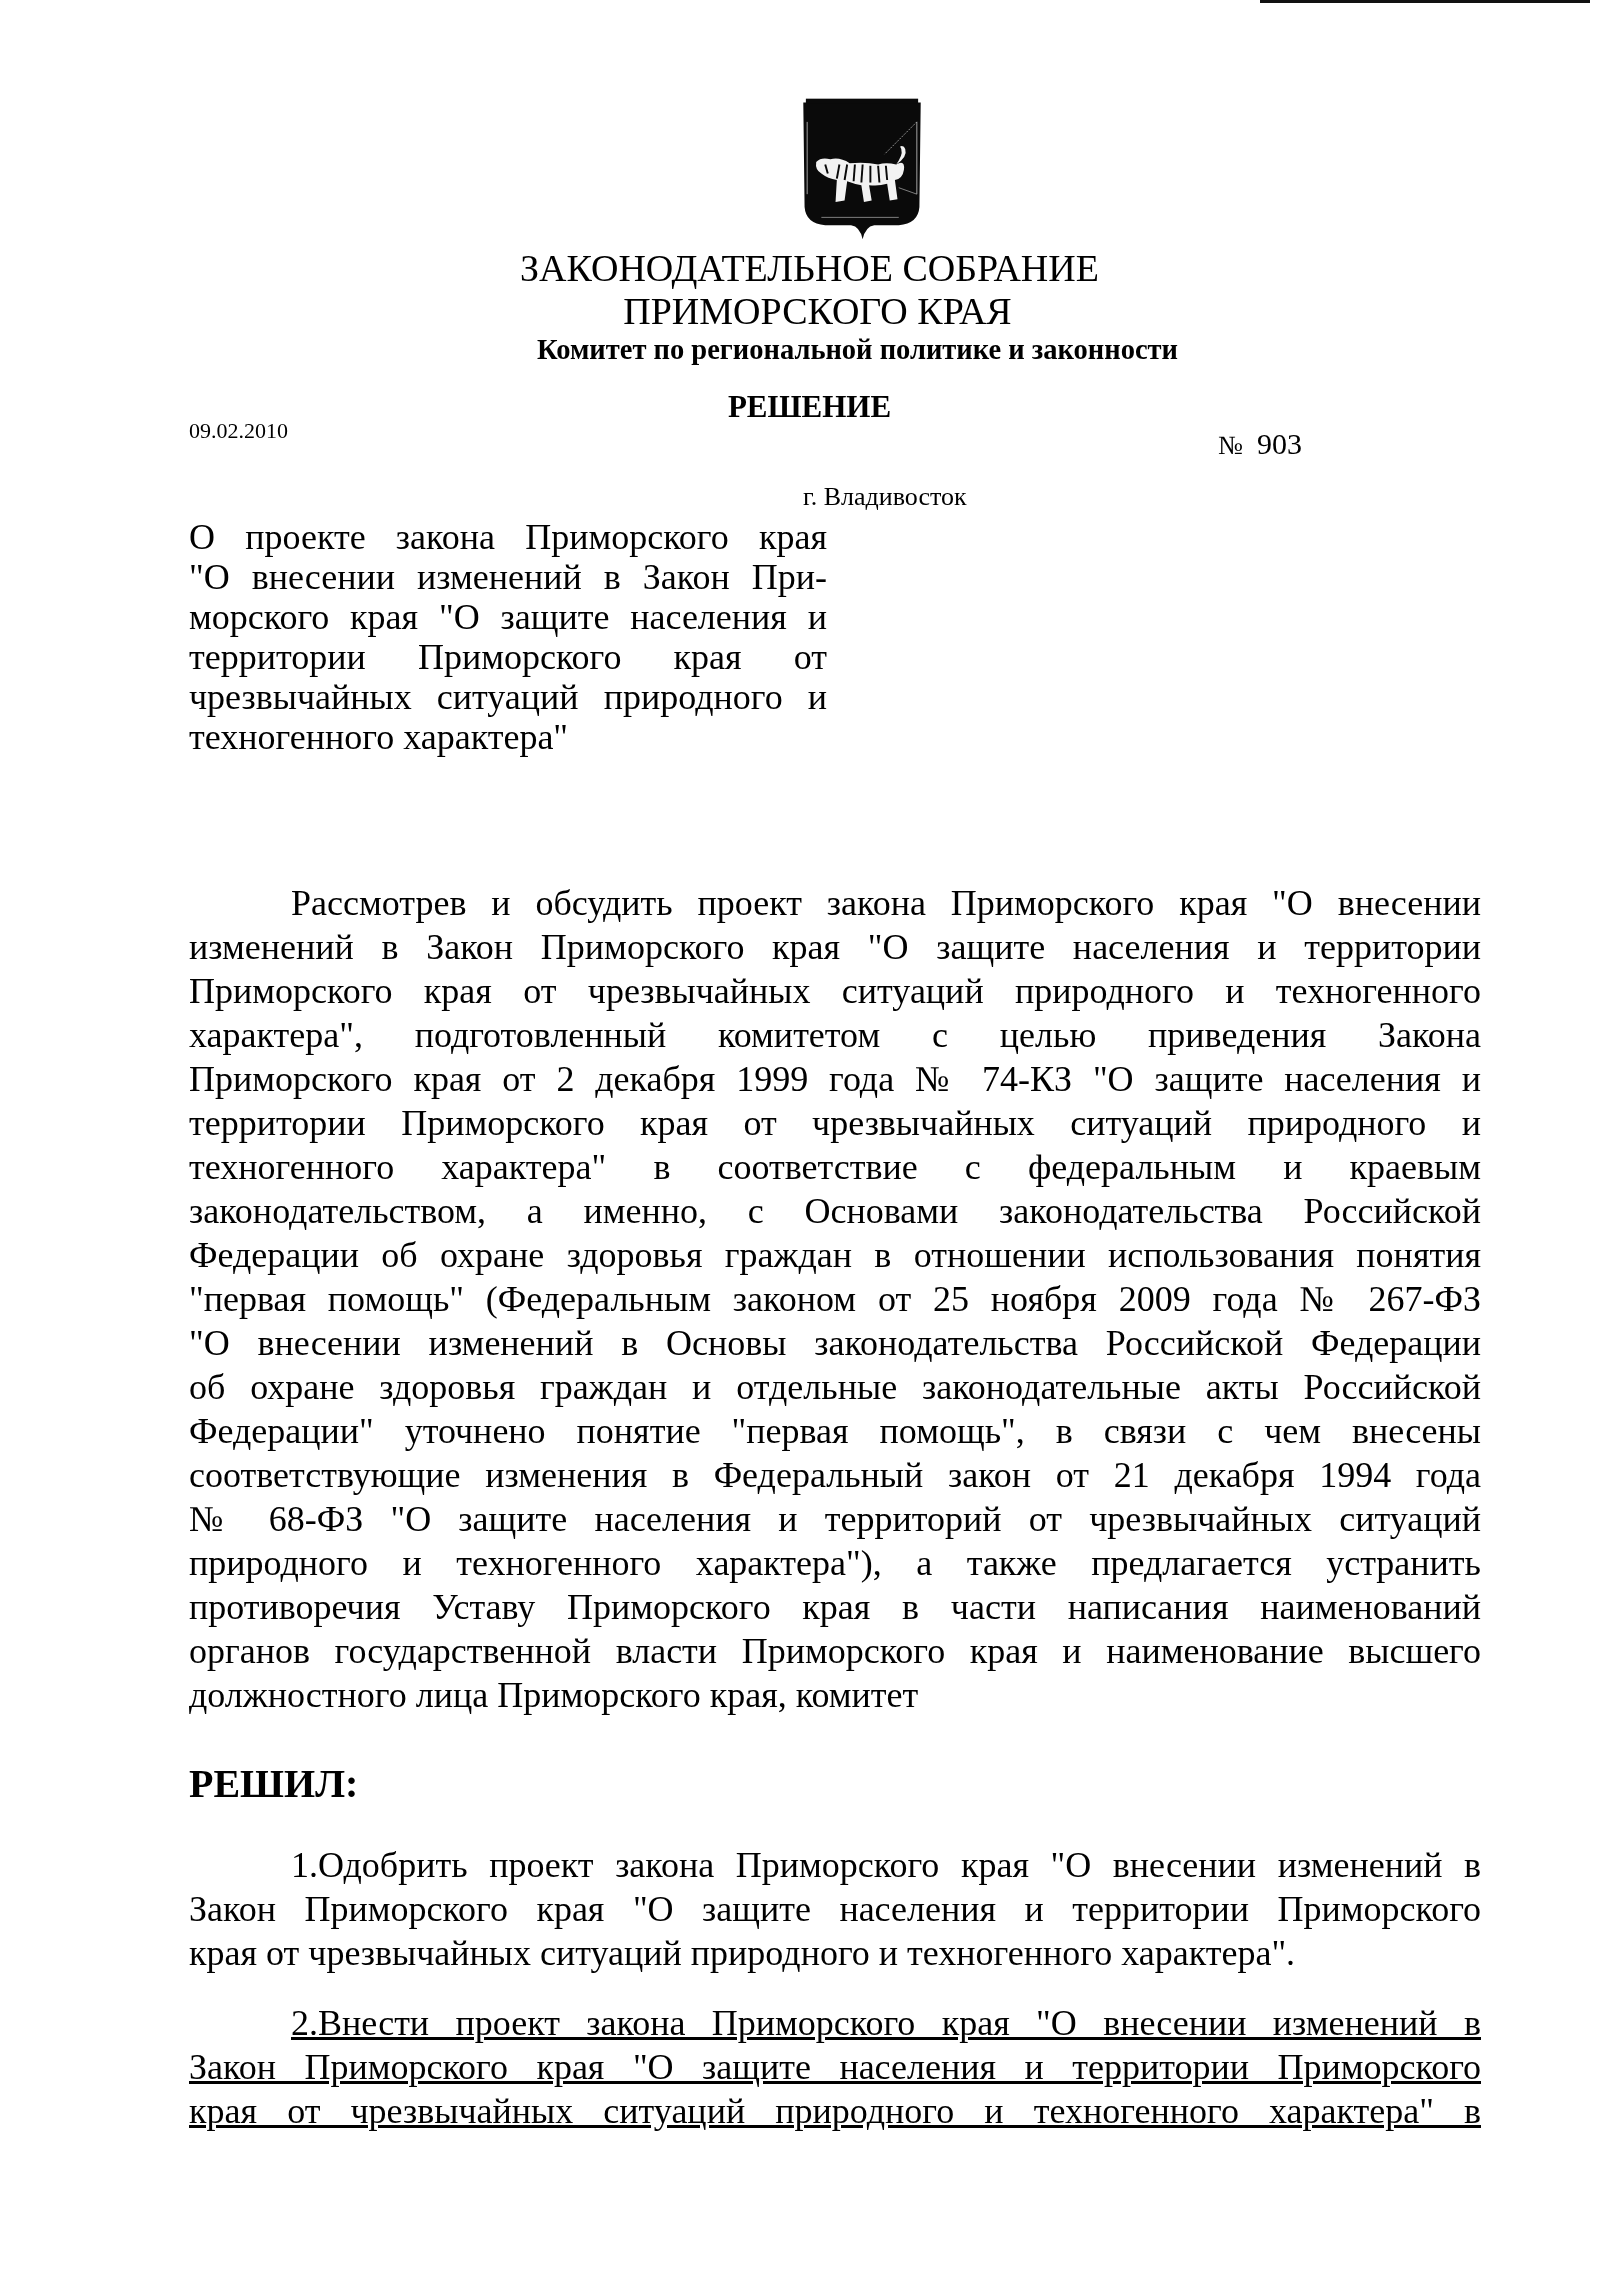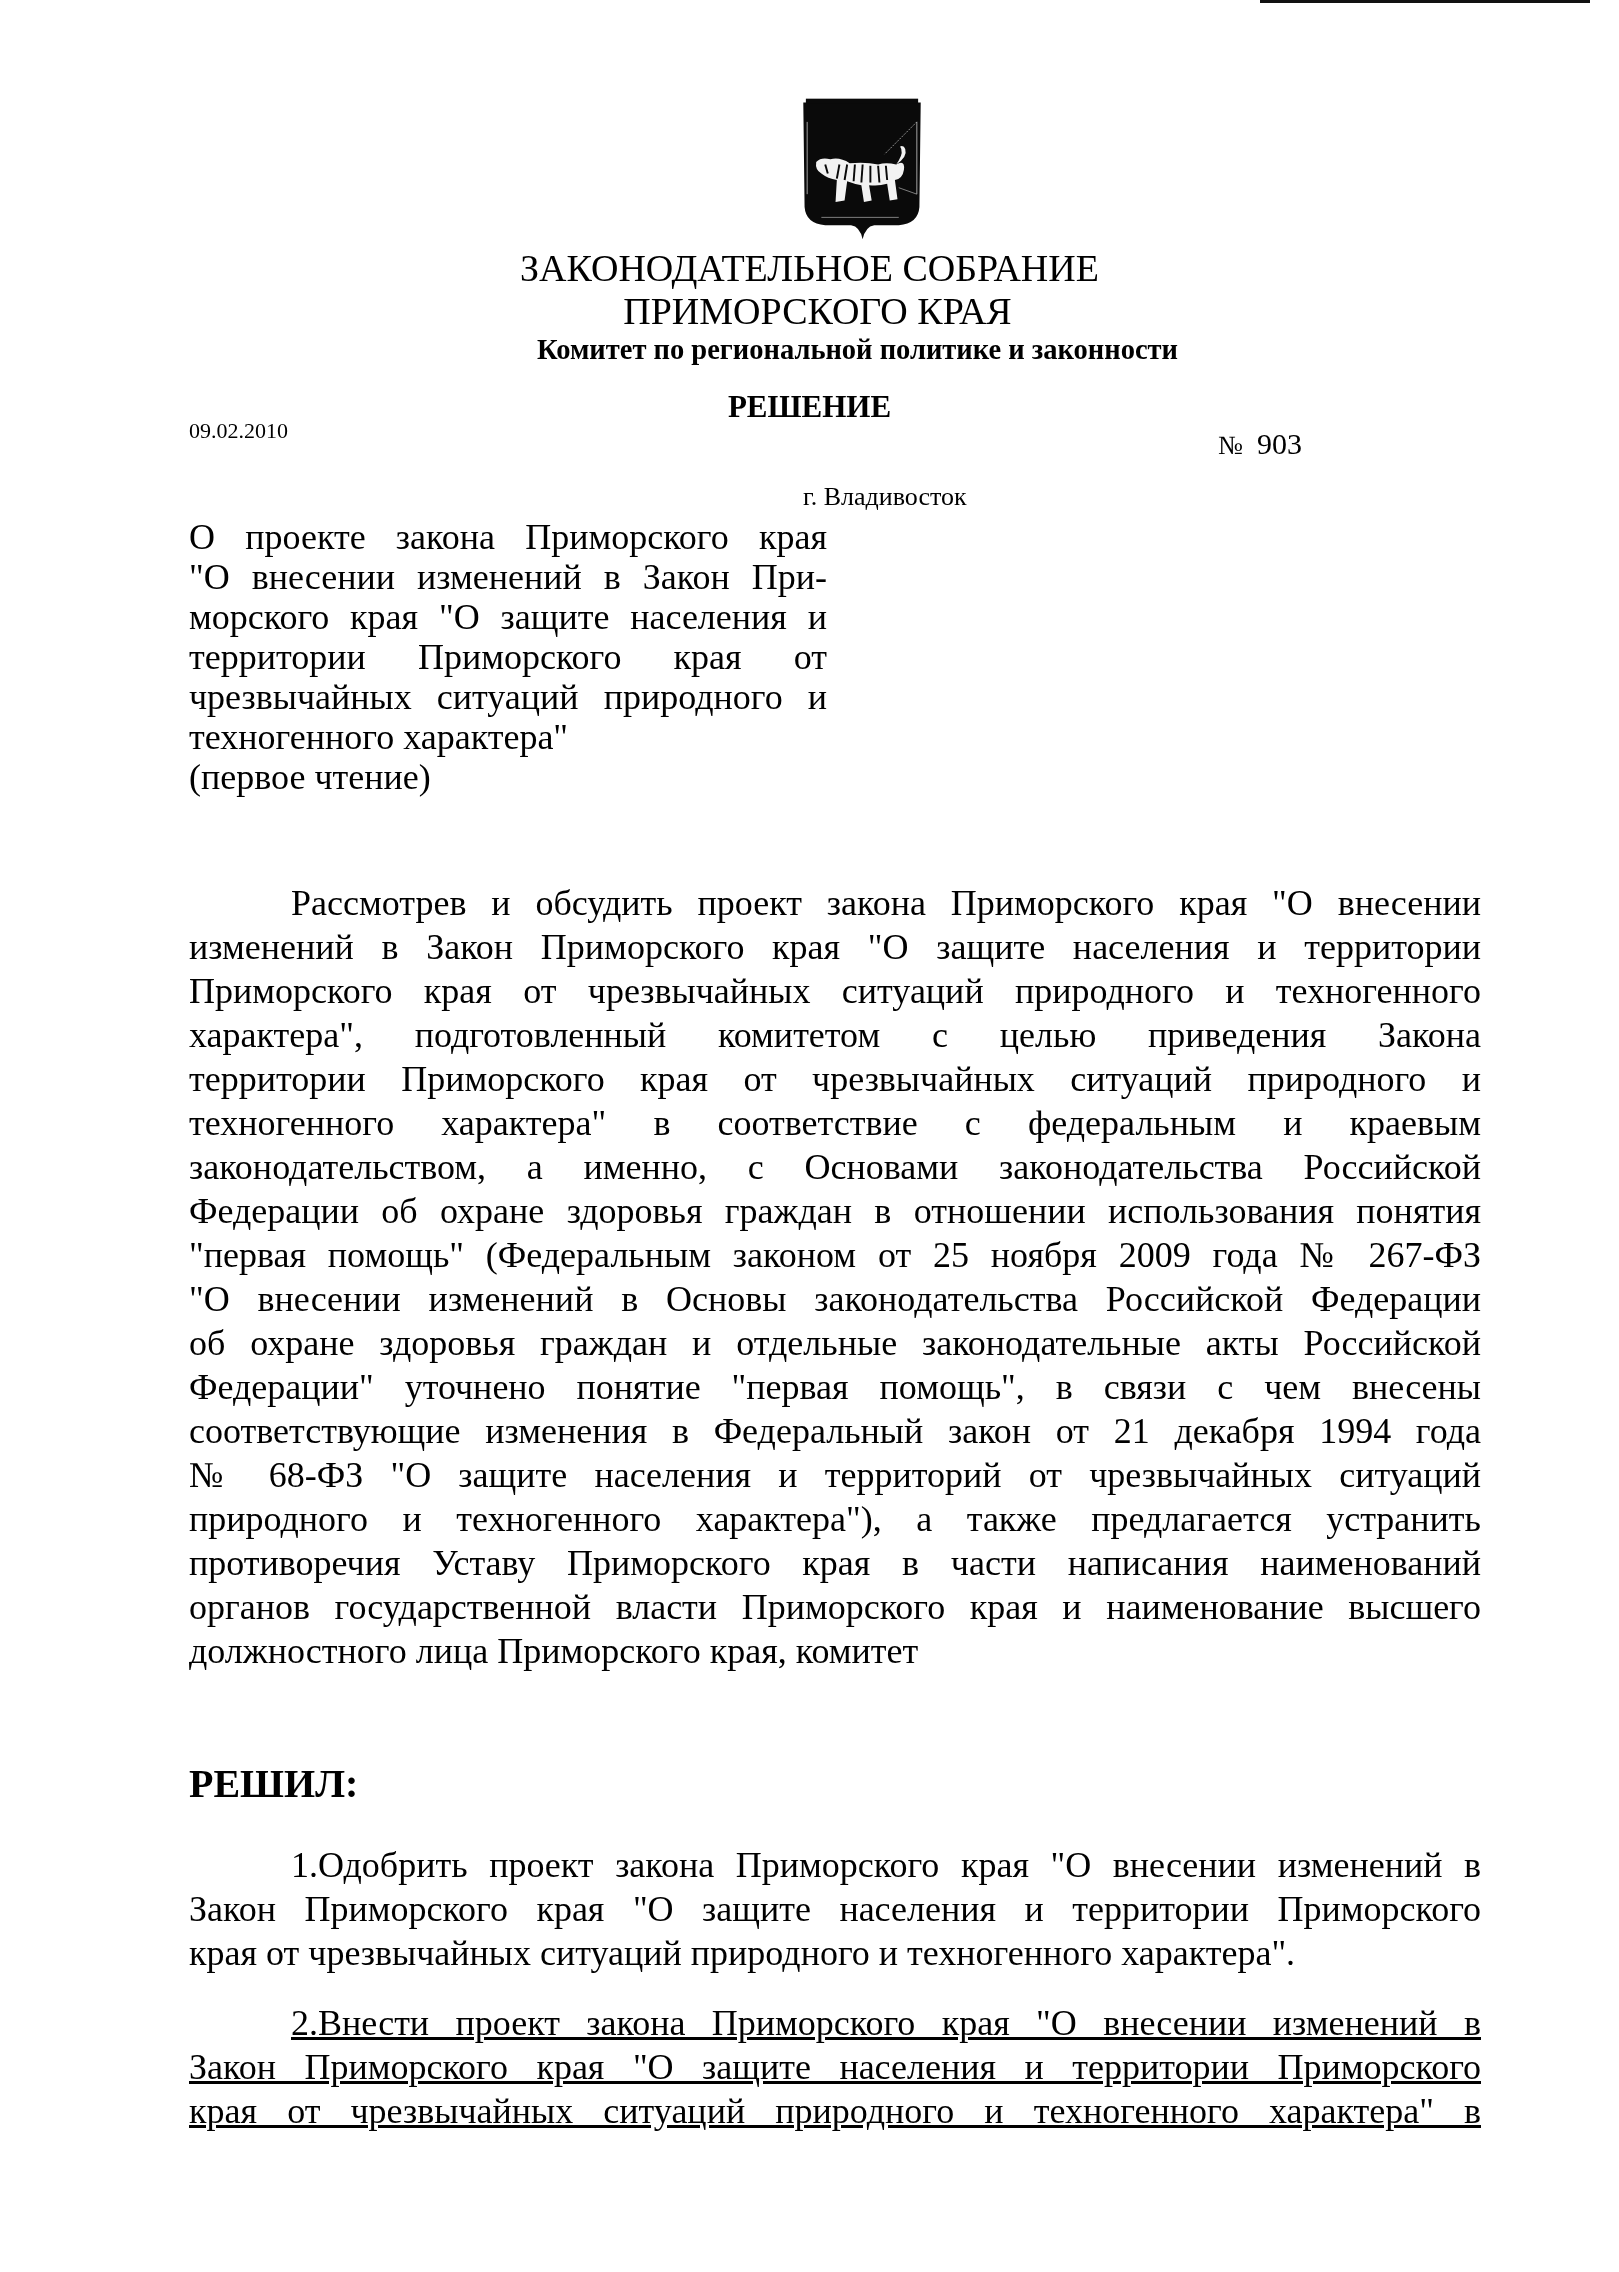--- a/index.html
+++ b/index.html
@@ -68,28 +68,28 @@
 </div>
 <div class="city">г. Владивосток</div>
 
 <div class="title-block">
   <span class="tl">О проекте закона Приморского края</span>
   <span class="tl">"О внесении изменений в Закон При-</span>
   <span class="tl">морского края "О защите населения и</span>
   <span class="tl">территории Приморского края от</span>
   <span class="tl">чрезвычайных ситуаций природного и</span>
   <span class="tl last">техногенного характера"</span>
-  <span class="tl last">(первое чтение)</span>
 </div>
 
 <div class="body para-main">
   <span class="ln indent">Рассмотрев и обсудить проект закона Приморского края "О внесении</span>
   <span class="ln">изменений в Закон Приморского края "О защите населения и территории</span>
   <span class="ln">Приморского края от чрезвычайных ситуаций природного и техногенного</span>
   <span class="ln">характера", подготовленный комитетом с целью приведения Закона</span>
+  <span class="ln">Приморского края от 2 декабря 1999 года № 74-КЗ "О защите населения и</span>
   <span class="ln">территории Приморского края от чрезвычайных ситуаций природного и</span>
   <span class="ln">техногенного характера" в соответствие с федеральным и краевым</span>
   <span class="ln">законодательством, а именно, с Основами законодательства Российской</span>
   <span class="ln">Федерации об охране здоровья граждан в отношении использования понятия</span>
   <span class="ln">"первая помощь" (Федеральным законом от 25 ноября 2009 года № 267-ФЗ</span>
   <span class="ln">"О внесении изменений в Основы законодательства Российской Федерации</span>
   <span class="ln">об охране здоровья граждан и отдельные законодательные акты Российской</span>
   <span class="ln">Федерации" уточнено понятие "первая помощь", в связи с чем внесены</span>
   <span class="ln">соответствующие изменения в Федеральный закон от 21 декабря 1994 года</span>
   <span class="ln">№ 68-ФЗ "О защите населения и территорий от чрезвычайных ситуаций</span>

